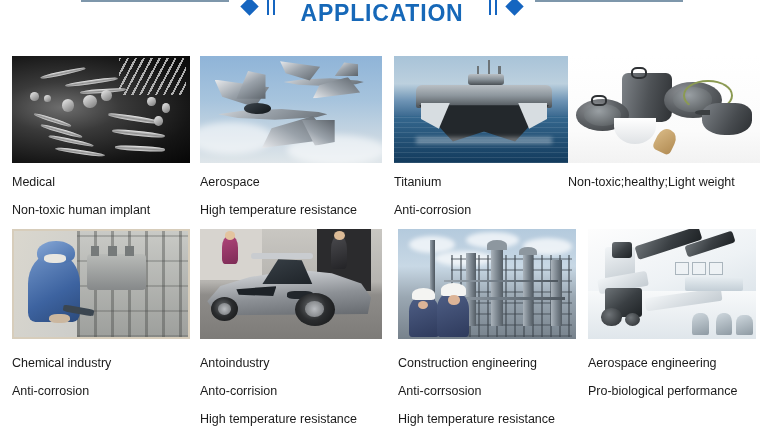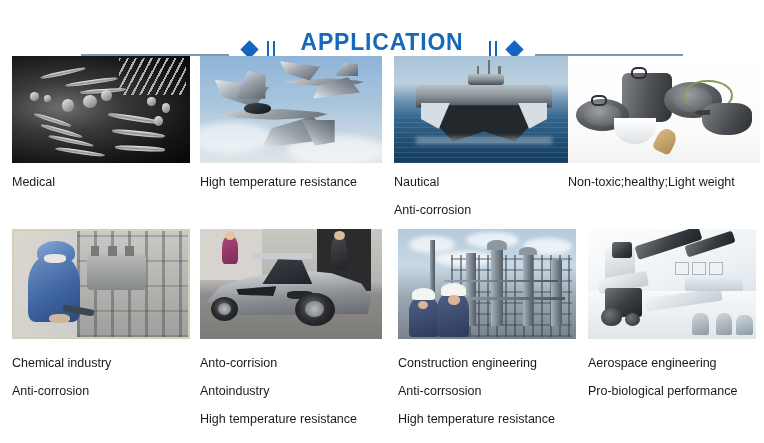--- a/index.html
+++ b/index.html
@@ -8,21 +8,21 @@
     background:#ffffff;
     font-family:"Liberation Sans","DejaVu Sans",sans-serif;
     color:#1a1a1a;
     overflow:hidden;
     position:relative;
   }
 
   
   .header{
     position:absolute;left:0;top:0;width:764px;height:56px;
-    display:flex;align-items:flex-end;justify-content:center;
+    display:flex;align-items:flex-start;justify-content:center;
     gap:0;
   }
   .rule{
     height:2px;background:#7e97ab;flex:0 0 auto;
   }
   .rule.left{width:148px;margin-right:14px;}
   .rule.right{width:148px;margin-left:14px;}
   .diamond{
     width:13px;height:13px;background:#1565C0;
     transform:rotate(45deg);flex:0 0 auto;
@@ -190,20 +190,21 @@
           <div class="blob" style="left:28%;top:40%;width:7%;height:12%;"></div>
           <div class="blob" style="left:40%;top:36%;width:8%;height:13%;"></div>
           <div class="blob" style="left:50%;top:32%;width:6%;height:10%;"></div>
           <div class="blob" style="left:76%;top:38%;width:5%;height:9%;"></div>
           <div class="blob" style="left:84%;top:44%;width:5%;height:9%;"></div>
           <div class="blob" style="left:80%;top:56%;width:5%;height:9%;"></div>
         </div>
       </div>
       <div class="caption" style="top:118px;">
         <span class="line">Medical</span>
+        <span class="line">Non-toxic human implant</span>
       </div>
     </div>
 
     <div class="cell" style="left:200px;width:186px;">
       <div class="thumb" style="width:182px;height:107px;">
         <div class="scene sc-aero">
           <div class="cloudy" style="left:-6%;top:62%;width:46%;height:30%;"></div>
           <div class="cloudy" style="left:48%;top:74%;width:54%;height:28%;"></div>
 
           <div class="jet jetbody" style="left:46%;top:14%;width:44%;height:20%;"></div>
@@ -213,20 +214,21 @@
 
           <div class="jet jetbody" style="left:10%;top:40%;width:60%;height:28%;"></div>
           <div class="jet wing" style="left:8%;top:22%;width:30%;height:26%;"></div>
           <div class="jet wing" style="left:34%;top:56%;width:38%;height:30%;transform:scaleY(-1)"></div>
           <div class="jet fin" style="left:20%;top:14%;width:16%;height:26%;"></div>
           <div class="jet fin" style="left:56%;top:60%;width:18%;height:24%;transform:scaleY(-1)"></div>
           <div style="position:absolute;left:24%;top:44%;width:15%;height:10%;border-radius:50%;background:linear-gradient(150deg,#3d454c,#11161a);"></div>
         </div>
       </div>
       <div class="caption" style="top:118px;">
+        <span class="line">Aerospace</span>
         <span class="line">High temperature resistance</span>
       </div>
     </div>
 
     <div class="cell" style="left:394px;width:184px;">
       <div class="thumb" style="width:180px;height:107px;">
         <div class="scene sc-naut">
           <div class="sea"></div>
           <div class="mast" style="left:52%;top:4%;width:1.6%;height:14%;"></div>
           <div class="mast" style="left:46%;top:9%;width:1.2%;height:9%;"></div>
@@ -235,21 +237,21 @@
           <div class="hull" style="left:12%;top:27%;width:76%;height:22%;border-radius:6px 6px 2px 2px;"></div>
           <div class="bowv" style="left:14%;top:46%;width:72%;height:34%;"></div>
           <div style="position:absolute;left:15%;top:44%;width:16%;height:24%;background:#d7dde1;
                       clip-path:polygon(0% 0%,100% 0%,62% 100%,0% 62%);"></div>
           <div style="position:absolute;left:69%;top:44%;width:16%;height:24%;background:#d7dde1;
                       clip-path:polygon(0% 0%,100% 0%,100% 62%,38% 100%);"></div>
           <div style="position:absolute;left:12%;top:76%;width:76%;height:6%;background:rgba(255,255,255,.35);filter:blur(2px);"></div>
         </div>
       </div>
       <div class="caption" style="top:118px;">
-        <span class="line">Nautical</span>
+        <span class="line">Titanium</span>
         <span class="line">Anti-corrosion</span>
       </div>
     </div>
 
     <div class="cell" style="left:568px;width:196px;">
       <div class="thumb" style="width:192px;height:107px;background:#fff;">
         <div class="scene sc-cook">
           <div class="pot" style="left:28%;top:16%;width:26%;height:46%;"><span></span></div>
           <div class="pan" style="left:4%;top:40%;width:28%;height:30%;">
               <i></i>
@@ -312,22 +314,22 @@
           <div class="wheel" style="left:52%;top:58%;width:22%;height:30%;">
               <i></i>
             </div>
           <div class="wheel" style="left:6%;top:62%;width:15%;height:22%;">
               <i></i>
             </div>
           <div style="position:absolute;left:28%;top:22%;width:34%;height:5%;background:#c9ccd0;border-radius:3px;"></div>
         </div>
       </div>
       <div class="caption" style="top:126px;">
+        <span class="line">Antoindustry</span>
         <span class="line">Anto-corrision</span>
-        <span class="line">Antoindustry</span>
         <span class="line">High temperature resistance</span>
       </div>
     </div>
 
     <div class="cell" style="left:398px;width:184px;">
       <div class="thumb" style="width:178px;height:110px;">
         <div class="scene sc-cons">
           <div class="sky-cl" style="left:6%;top:6%;width:26%;height:16%;"></div>
           <div class="sky-cl" style="left:38%;top:3%;width:30%;height:14%;"></div>
           <div class="sky-cl" style="left:70%;top:8%;width:28%;height:16%;"></div>

